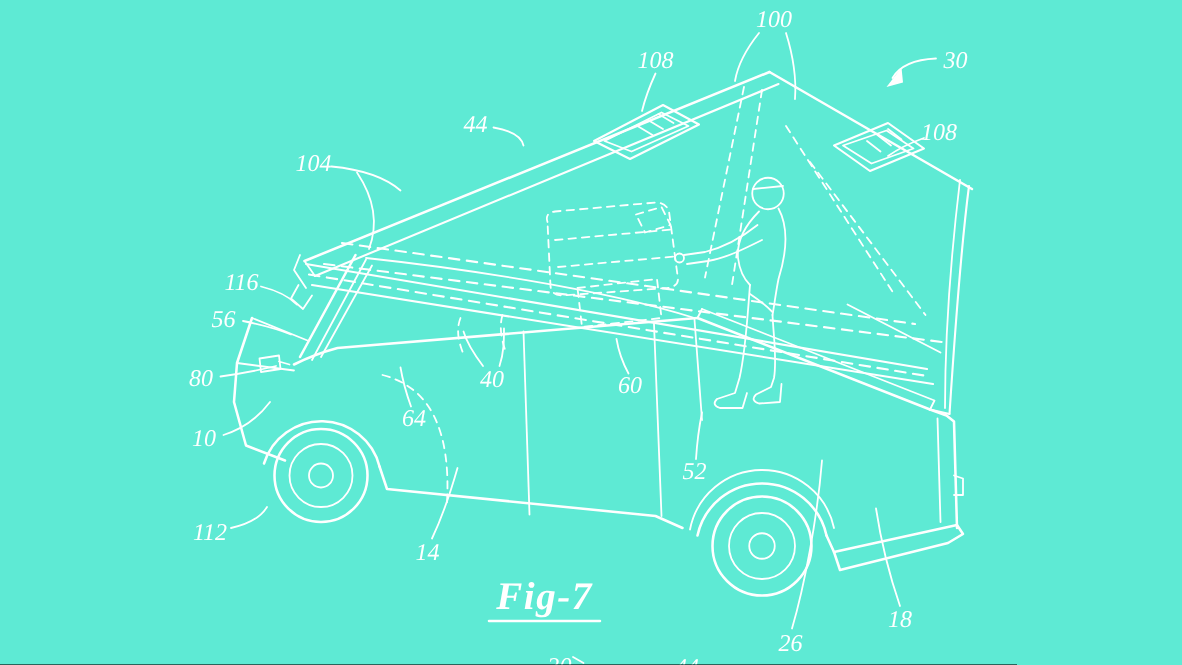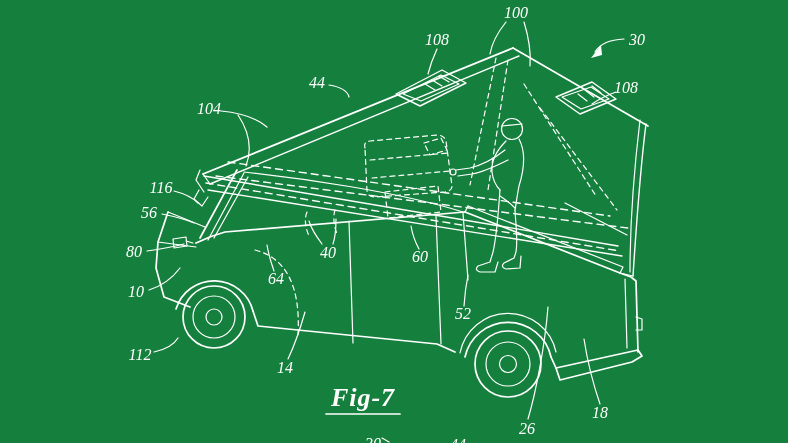--- a/index.html
+++ b/index.html
@@ -1,19 +1,19 @@
 <!DOCTYPE html>
 <html><head>
 <meta charset="utf-8">
 <style>
   html,body{margin:0;padding:0;background:#000;}
   .stage{
     position:relative;
     width:788px;height:443px;
-    background:#15803d;
+    background:#5eead4;
     overflow:hidden;
     font-family:"Liberation Serif", serif;
   }
   svg{position:absolute;left:0;top:0;}
   .ln{stroke:#ffffff;fill:none;stroke-width:1.7;stroke-linecap:round;stroke-linejoin:round;}
   .thin{stroke-width:1.2;}
   .med{stroke-width:1.4;}
   .dash{stroke-dasharray:7 5;stroke-width:1.4;}
   .dash2{stroke-dasharray:5 4;stroke-width:1.2;}
   .lead{stroke:#ffffff;fill:none;stroke-width:1.2;stroke-linecap:round;}

